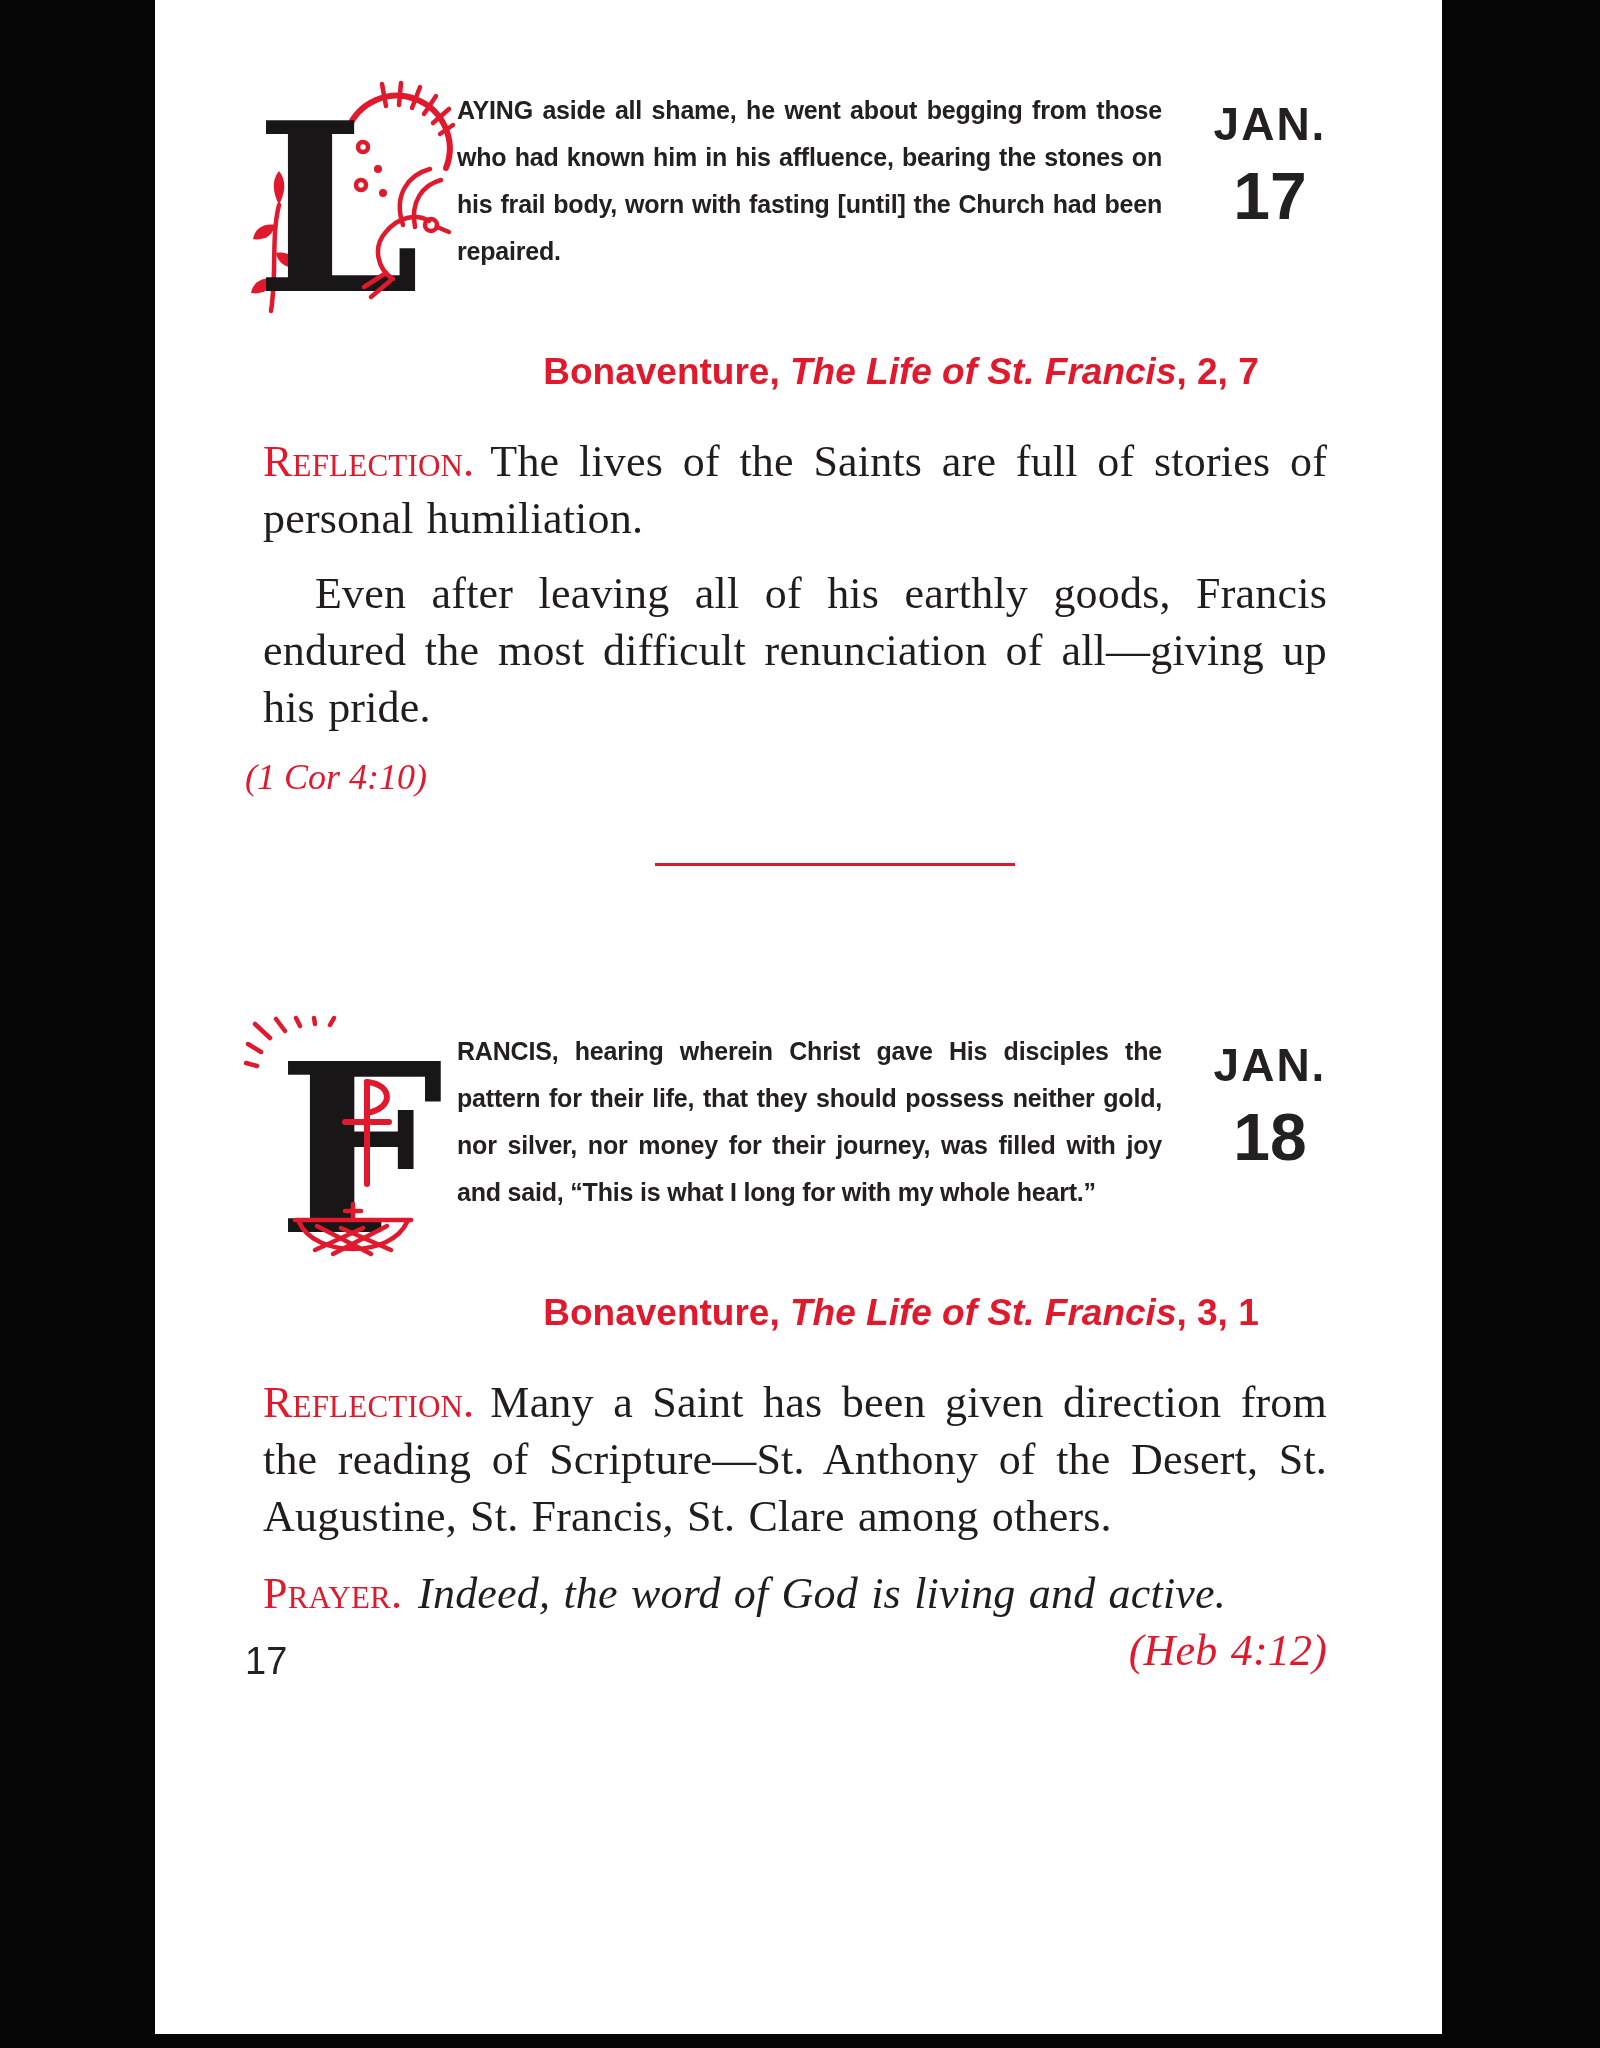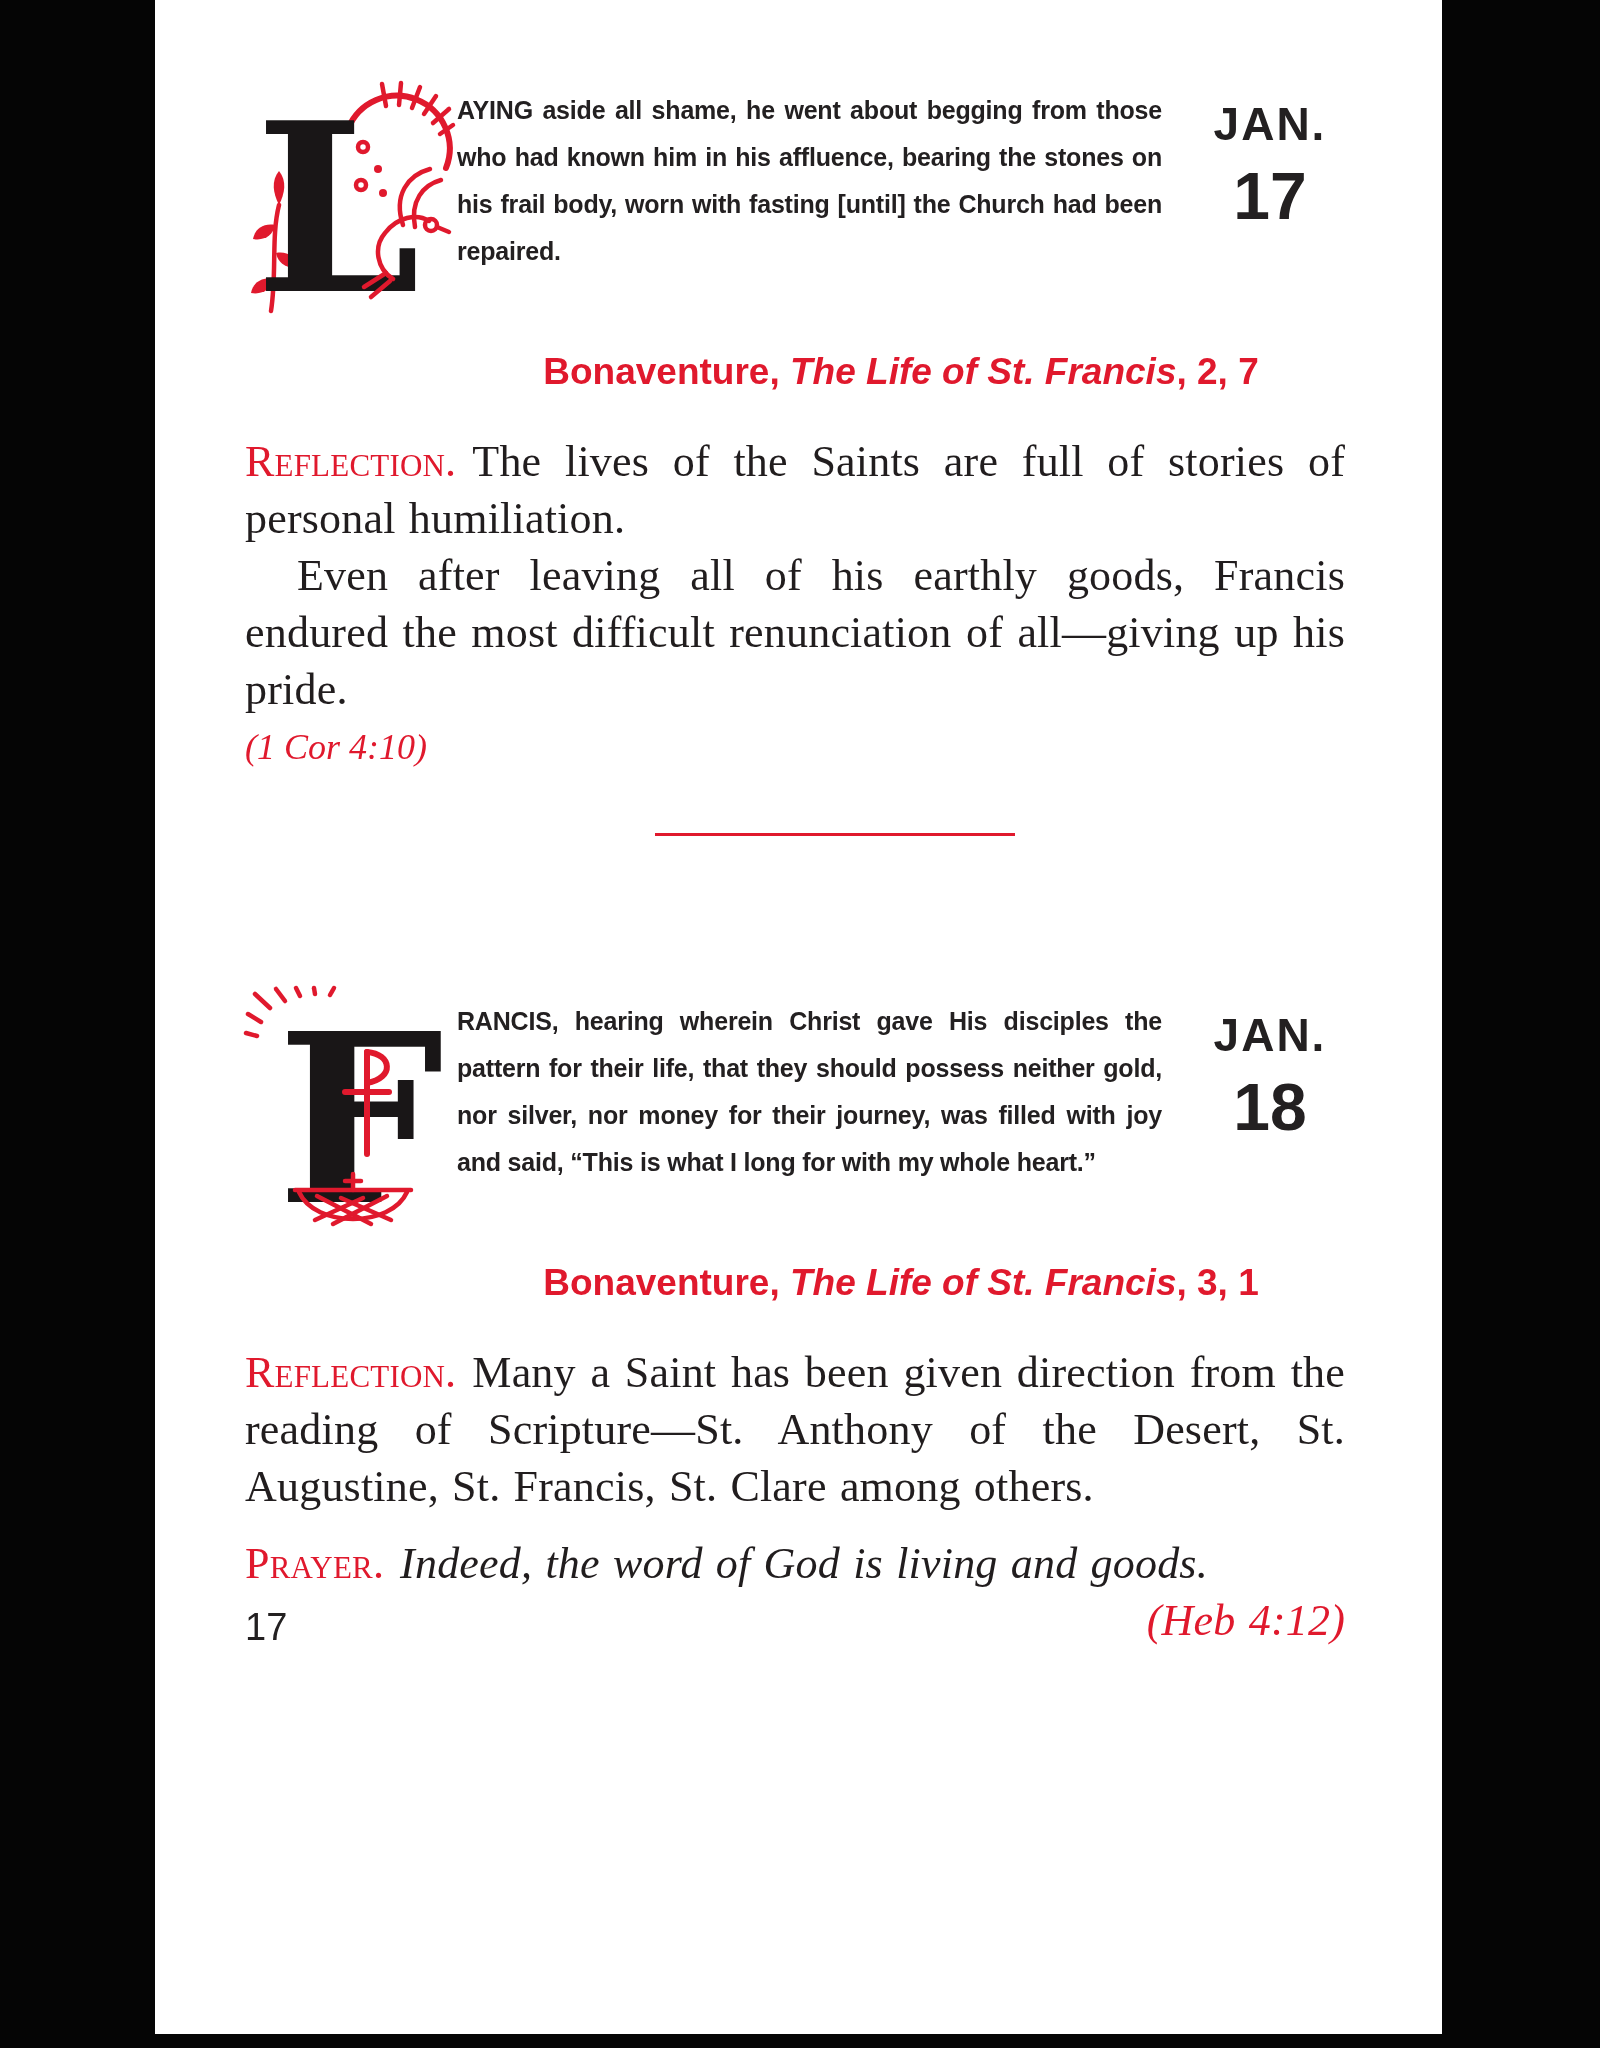--- a/index.html
+++ b/index.html
@@ -25,21 +25,21 @@
                 font-family:"Liberation Sans", sans-serif; font-weight:bold; color:#232021; }
   .date-month { font-size:46px; line-height:1; letter-spacing:2px; }
   .date-day   { font-size:66px; line-height:1; margin-top:16px; }
 
   .attribution { margin:24px 0 0 212px; text-align:center;
                  font-family:"Liberation Sans", sans-serif; font-weight:bold;
                  font-size:37px; color:var(--accent); }
   .attribution .work { font-style:italic; }
 
   .body-text { font-size:44px; line-height:57px; text-align:justify;
-               word-spacing:2px; letter-spacing:0.2px; margin:0; }
+               word-spacing:2px; letter-spacing:0.2px; margin:18px; }
   .p-reflection { margin-top:40px; }
   .p-cont { text-indent:52px; }
   .p-prayer { margin-top:20px; }
   .label { color:var(--accent); font-variant:small-caps; margin-right:16px; }
   .prayer-text { font-style:italic; }
   .citation-line { margin-top:6px; text-align:left; font-style:italic;
                    color:var(--accent); font-size:36px; line-height:1.3; }
   .citation-inline { float:right; font-style:italic; color:var(--accent);
                      font-size:44px; line-height:57px; }
 
@@ -161,21 +161,21 @@
 
       <div class="attribution">
         <span>Bonaventure, </span><span class="work">The Life of St. Francis</span><span>, 3, 1</span>
       </div>
 
       <p class="body-text p-reflection">
         <span class="label">Reflection.</span><span>Many a Saint has been given direction from the reading of Scripture—St. Anthony of the Desert, St. Augustine, St. Francis, St. Clare among others.</span>
       </p>
 
       <p class="body-text p-prayer">
-        <span class="label">Prayer.</span><span class="prayer-text">Indeed, the word of God is living and goods.</span><span class="citation-inline">(Heb 4:12)</span>
+        <span class="label">Prayer.</span><span class="prayer-text">Indeed, the word of God is living and active.</span><span class="citation-inline">(Heb 4:12)</span>
       </p>
     </section>
 
     <div class="page-number">17</div>
   </div>
 
   <div class="bar bar-left"></div>
   <div class="bar bar-right"></div>
   <div class="bar bar-bottom"></div>
 </div>

